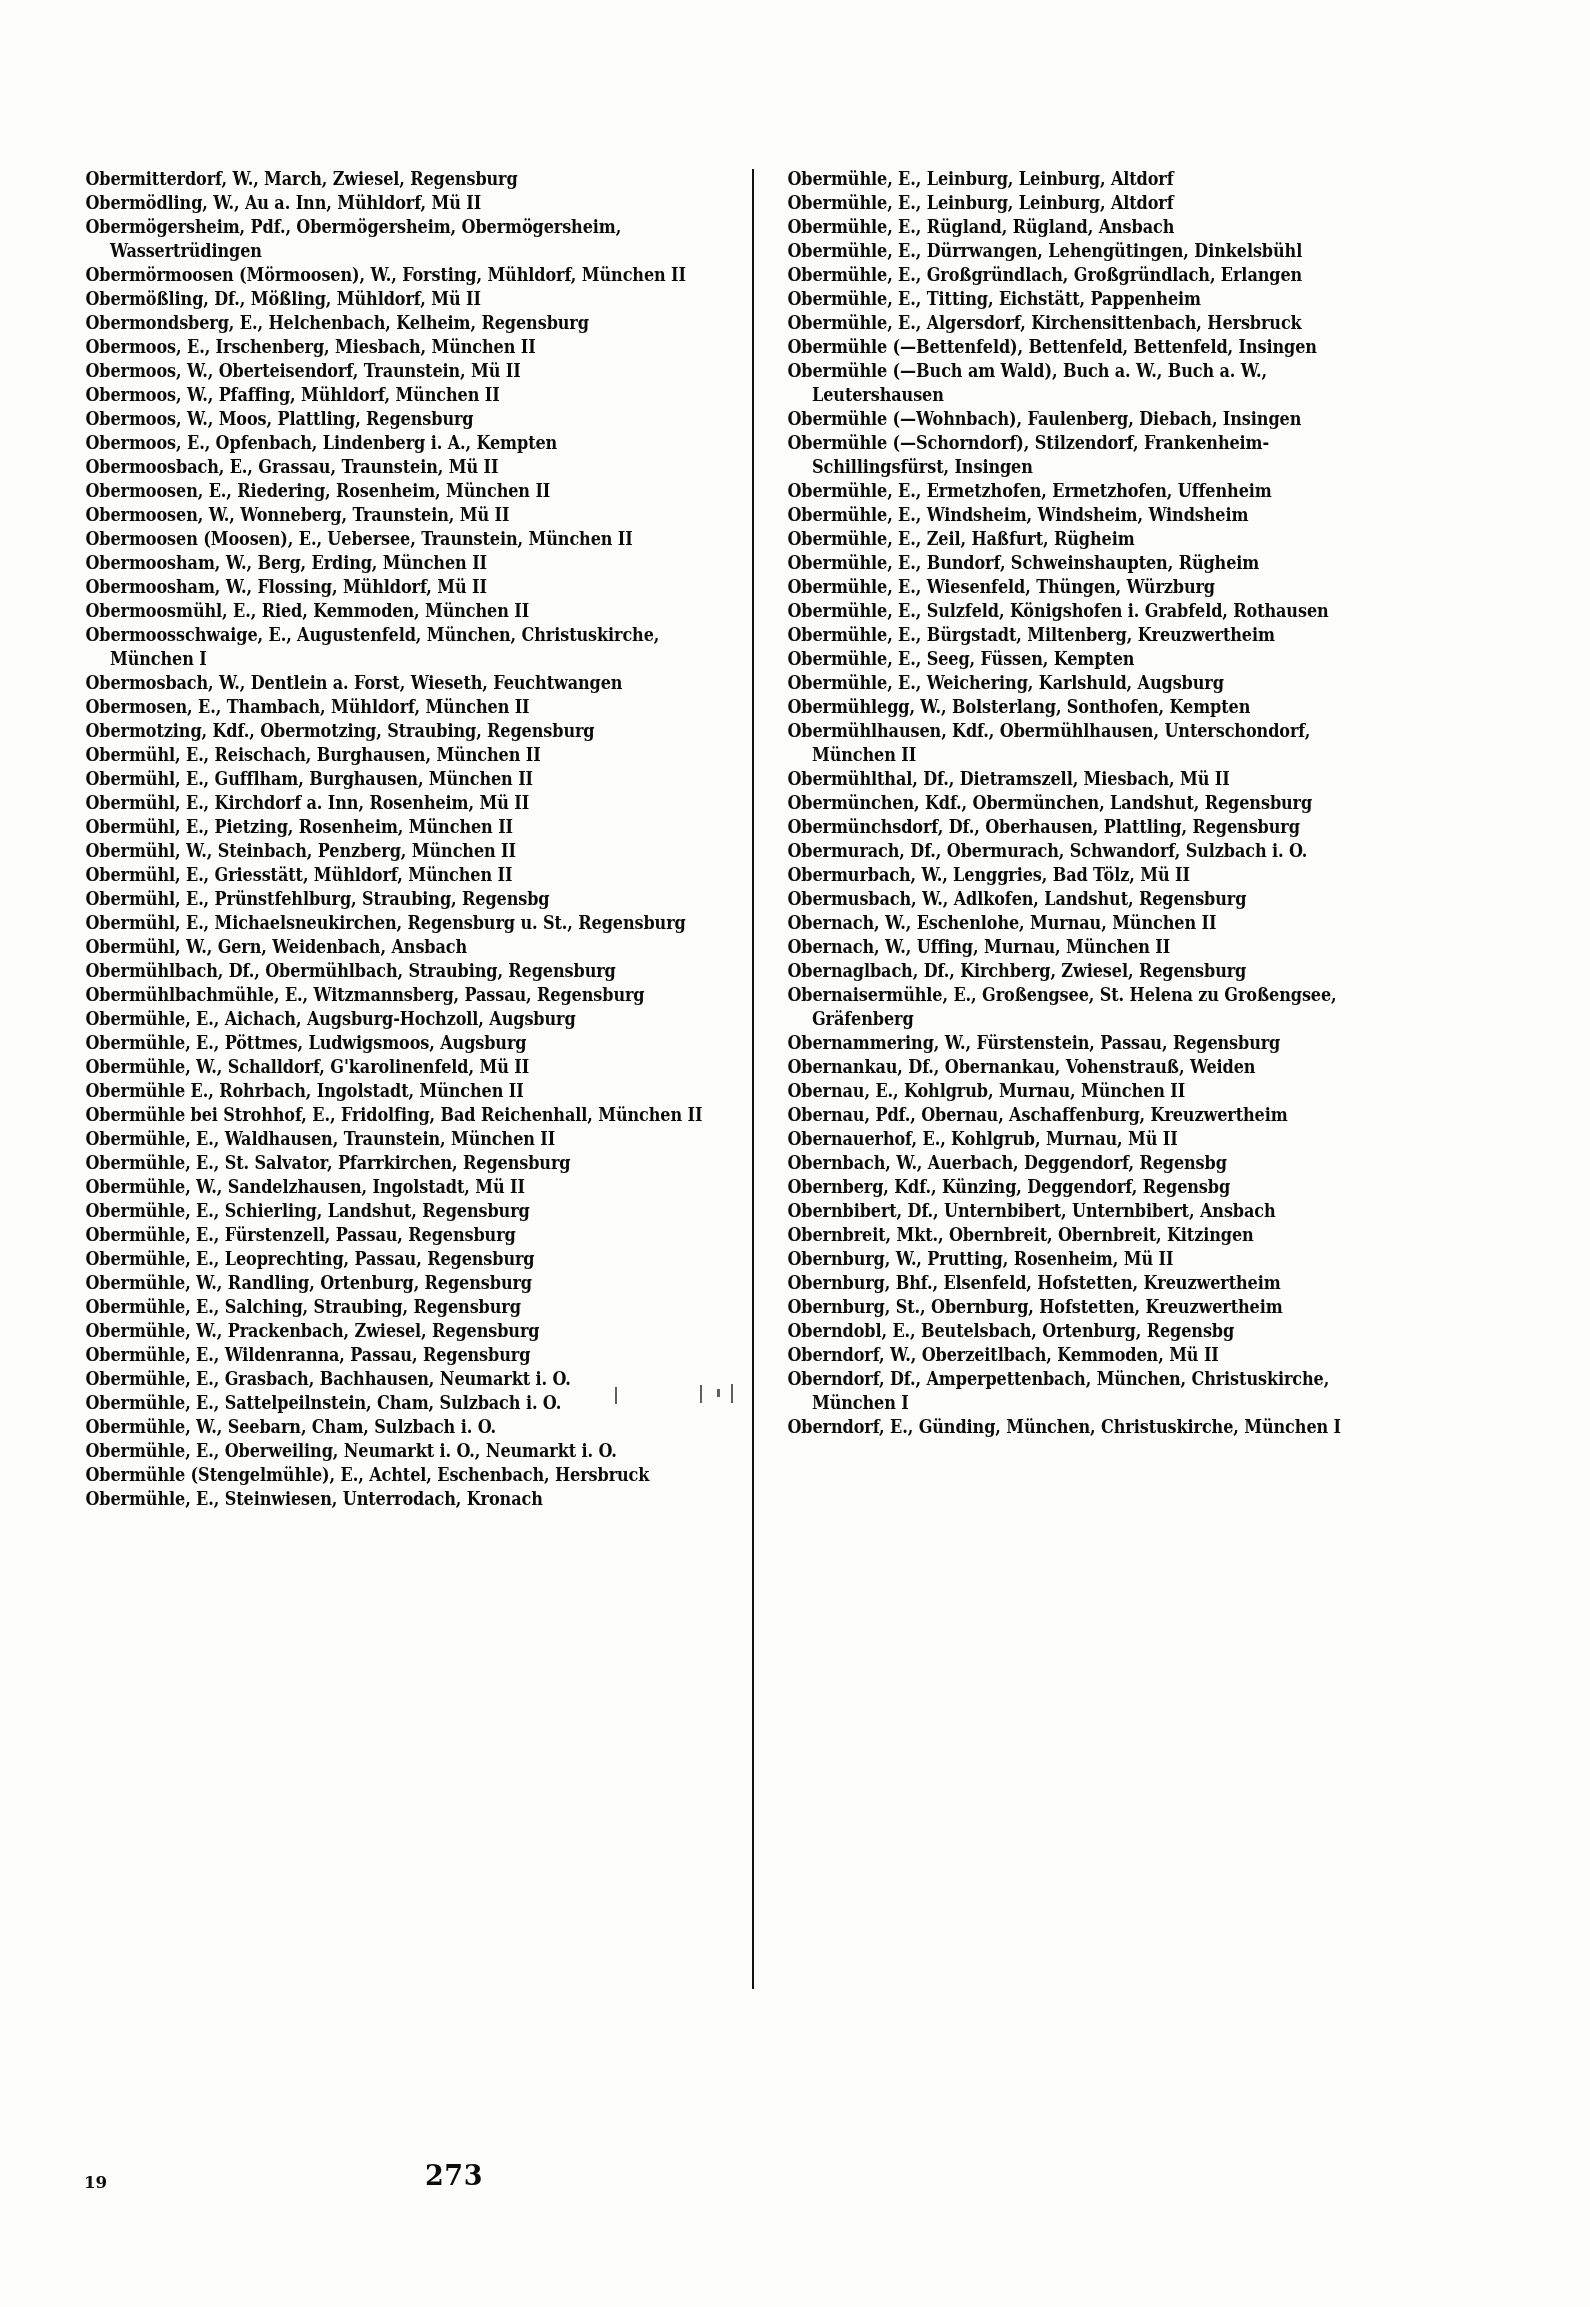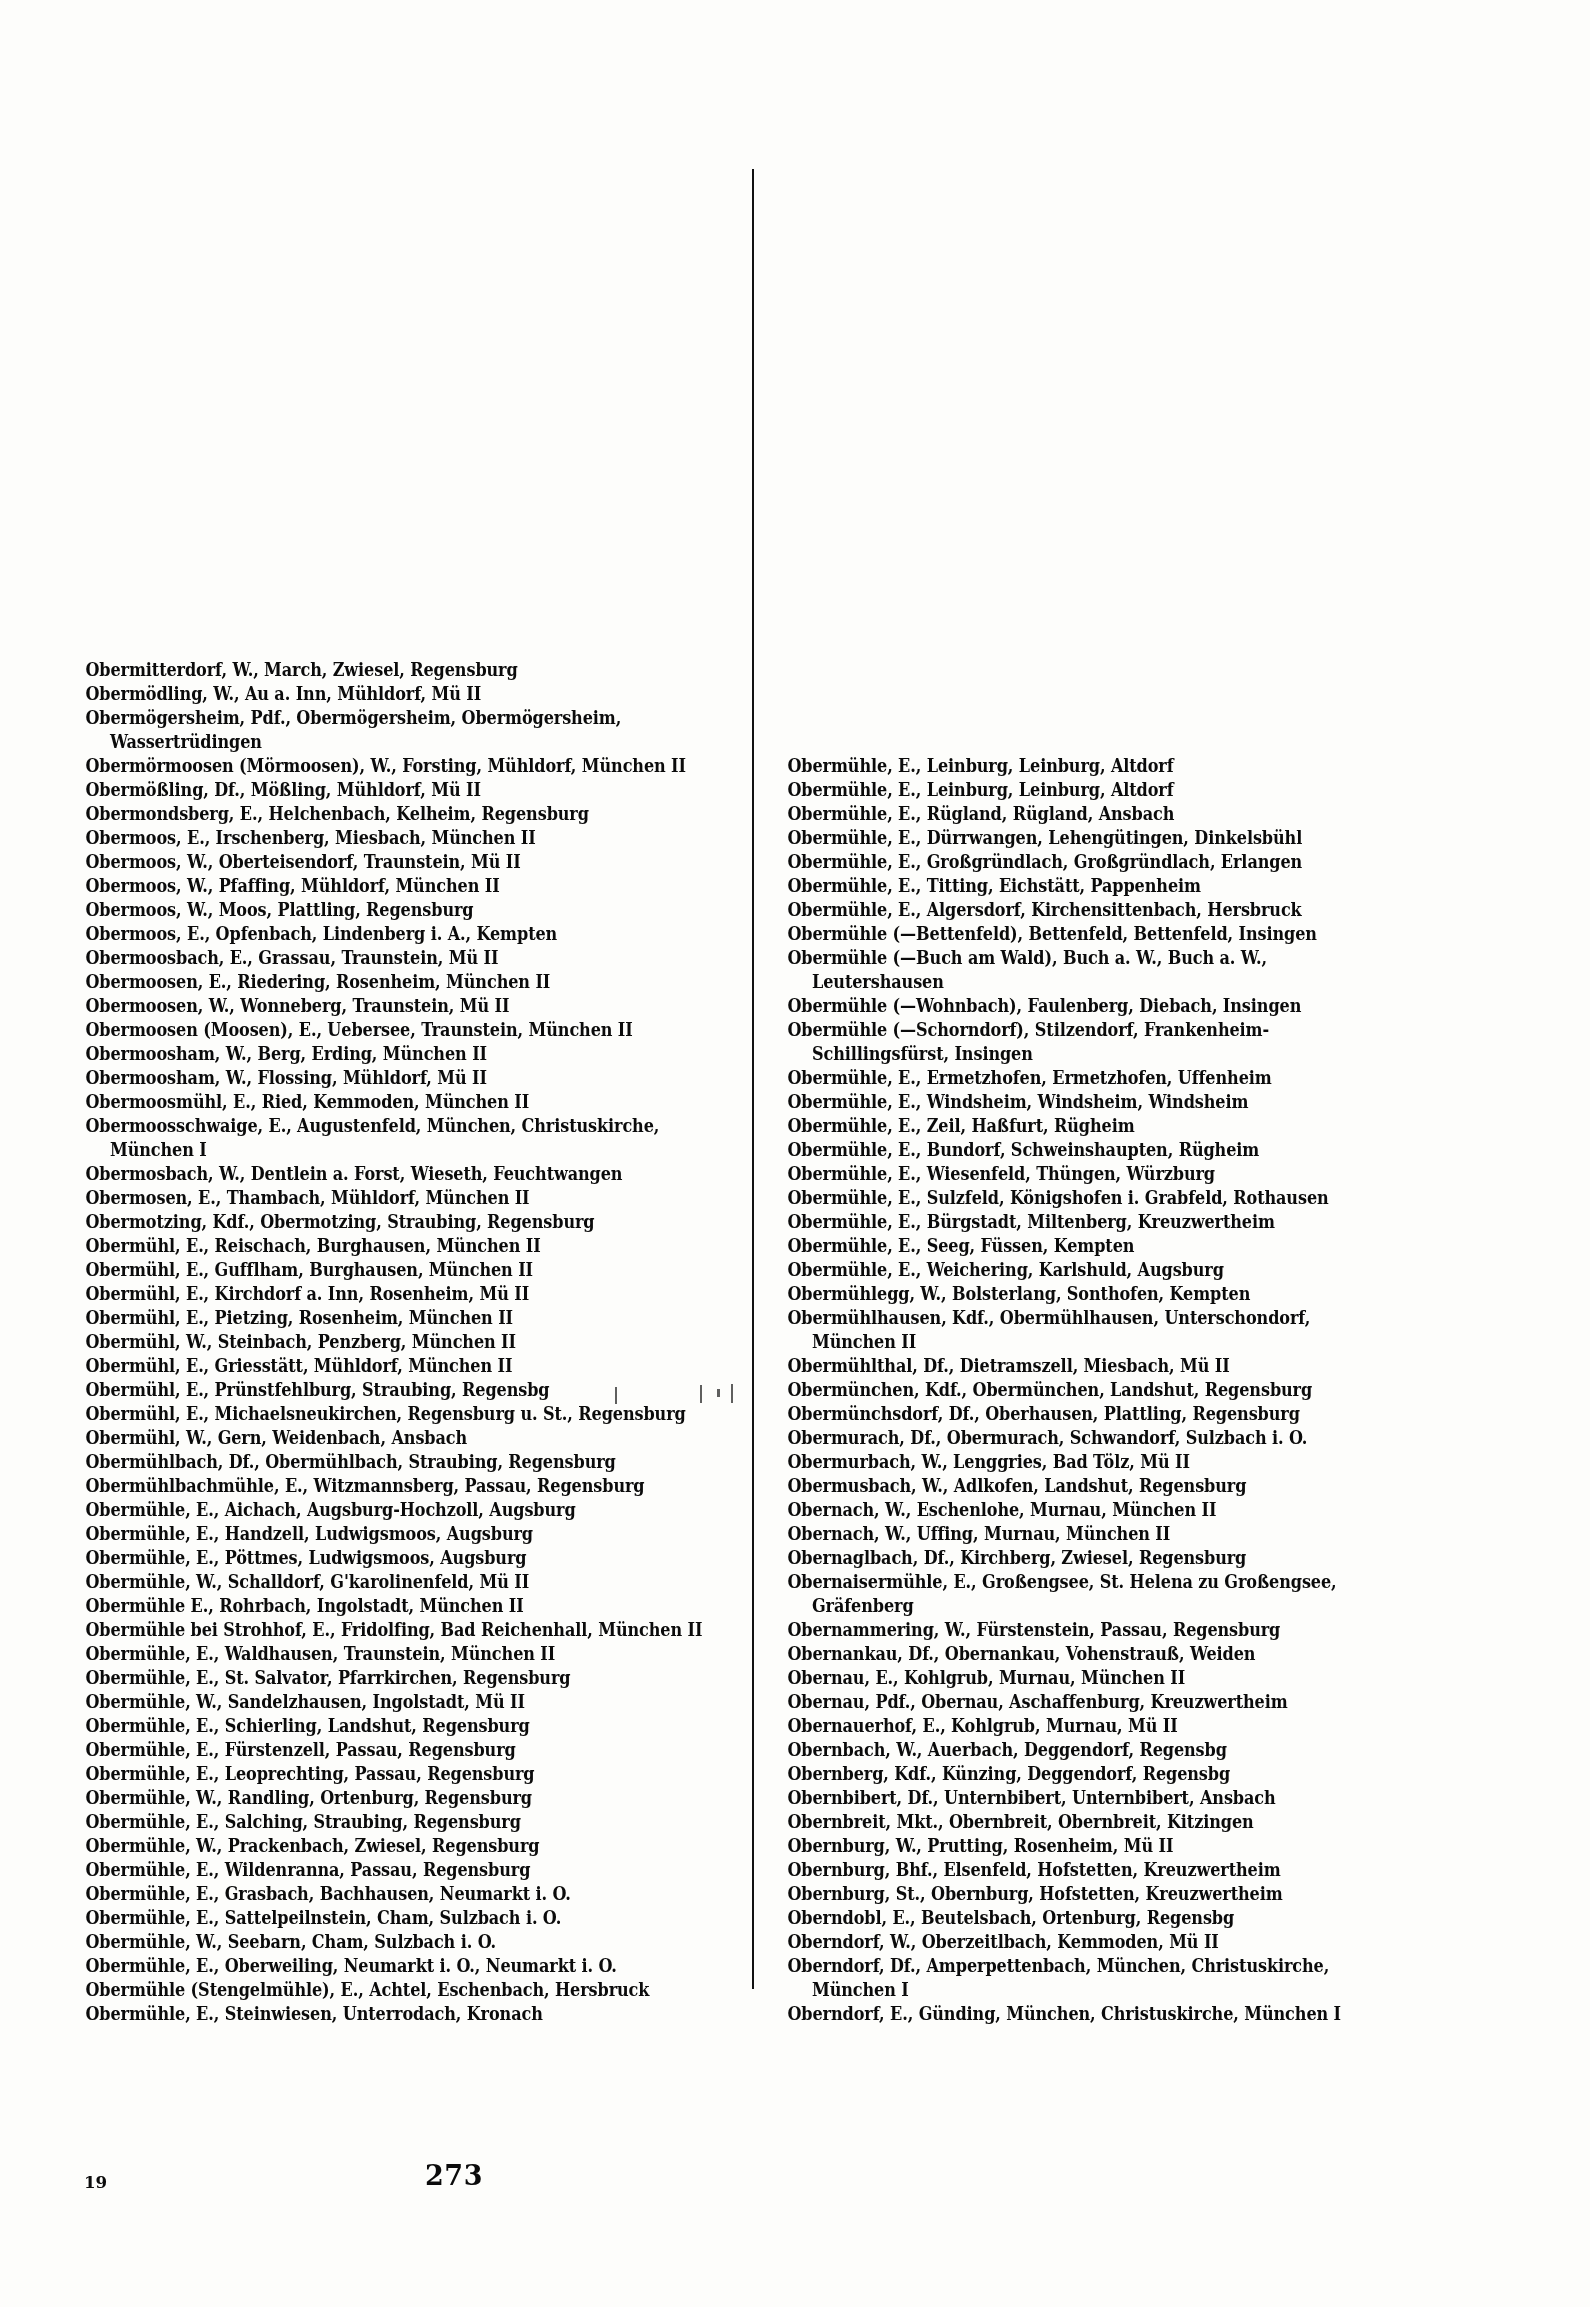--- a/index.html
+++ b/index.html
@@ -29,21 +29,21 @@
     position: absolute;
     left: 84px;
     top: 167px;
     width: 1381px;
     height: 1859px;
   }
 
   .columns {
     display: flex;
     flex-direction: row;
-    align-items: flex-end;
+    align-items: flex-start;
     width: 100%;
     height: 100%;
   }
 
   .column {
     width: 668px;
     box-sizing: border-box;
   }
 
   .column.left  { padding-right: 16.7px; }
@@ -155,21 +155,20 @@
           <p class="entry"><span class="frak">Obermühl, E., Kirchdorf a. Inn, Rosenheim, Mü II</span></p>
           <p class="entry"><span class="frak">Obermühl, E., Pietzing, Rosenheim, München II</span></p>
           <p class="entry"><span class="frak">Obermühl, W., Steinbach, Penzberg, München II</span></p>
           <p class="entry"><span class="frak">Obermühl, E., Griesstätt, Mühldorf, München II</span></p>
           <p class="entry"><span class="frak">Obermühl, E., Prünstfehlburg, Straubing, Regensbg</span></p>
           <p class="entry"><span class="frak">Obermühl, E., Michaelsneukirchen, Regensburg u. St., Regensburg</span></p>
           <p class="entry"><span class="frak">Obermühl, W., Gern, Weidenbach, Ansbach</span></p>
           <p class="entry"><span class="frak">Obermühlbach, Df., Obermühlbach, Straubing, Regensburg</span></p>
           <p class="entry"><span class="frak">Obermühlbachmühle, E., Witzmannsberg, Passau, Regensburg</span></p>
           <p class="entry"><span class="frak">Obermühle, E., Aichach, Augsburg-Hochzoll, Augsburg</span></p>
-          <p class="entry"><span class="frak">Obermühle, E., Handzell, Ludwigsmoos, Augsburg</span></p>
           <p class="entry"><span class="frak">Obermühle, E., Pöttmes, Ludwigsmoos, Augsburg</span></p>
           <p class="entry"><span class="frak">Obermühle, W., Schalldorf, G'karolinenfeld, Mü II</span></p>
           <p class="entry"><span class="frak">Obermühle E., Rohrbach, Ingolstadt, München II</span></p>
           <p class="entry"><span class="frak">Obermühle bei Strohhof, E., Fridolfing, Bad Reichenhall, München II</span></p>
           <p class="entry"><span class="frak">Obermühle, E., Waldhausen, Traunstein, München II</span></p>
           <p class="entry"><span class="frak">Obermühle, E., St. Salvator, Pfarrkirchen, Regensburg</span></p>
           <p class="entry"><span class="frak">Obermühle, W., Sandelzhausen, Ingolstadt, Mü II</span></p>
           <p class="entry"><span class="frak">Obermühle, E., Schierling, Landshut, Regensburg</span></p>
           <p class="entry"><span class="frak">Obermühle, E., Fürstenzell, Passau, Regensburg</span></p>
           <p class="entry"><span class="frak">Obermühle, E., Leoprechting, Passau, Regensburg</span></p>

